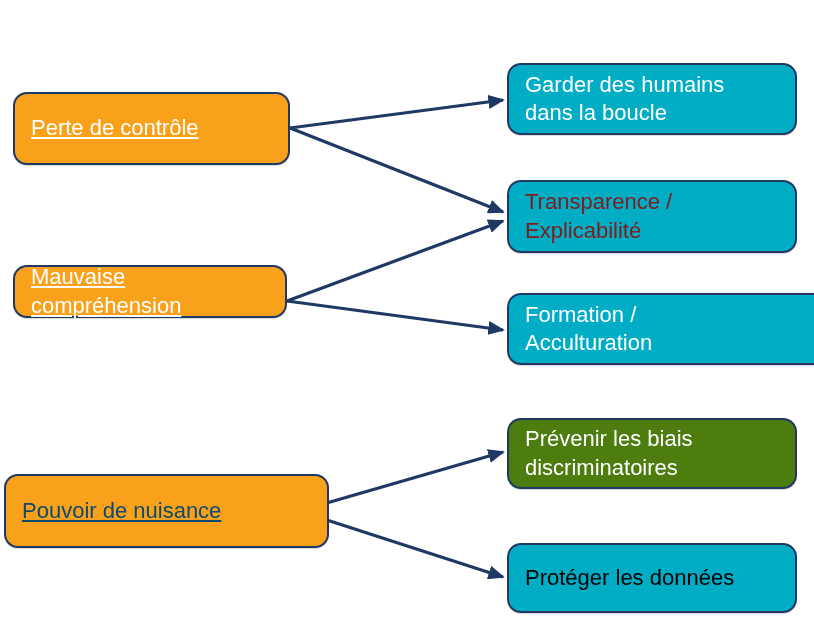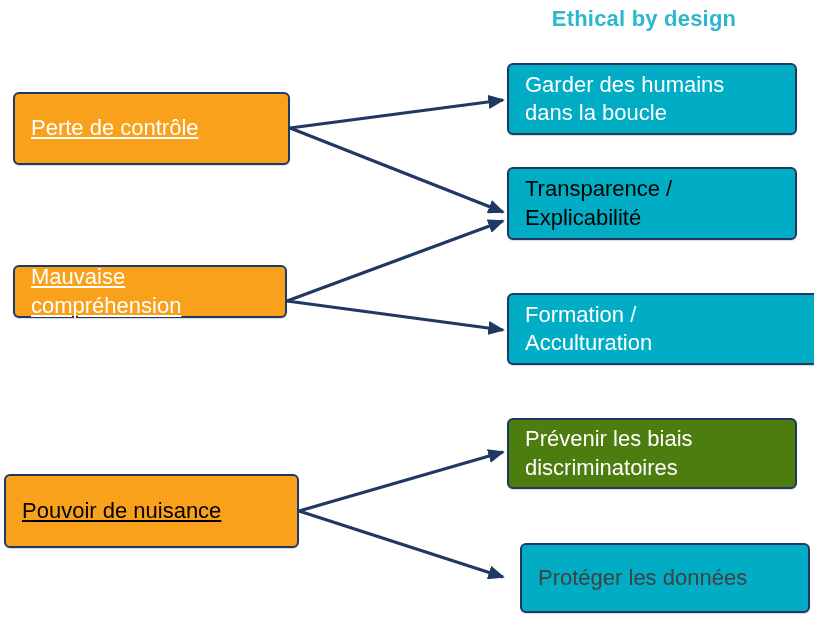--- a/index.html
+++ b/index.html
@@ -30,38 +30,37 @@
     position: absolute;
     left: 0;
     top: 0;
     width: 814px;
     height: 624px;
   }
   .node {
     position: absolute;
     box-sizing: border-box;
     border: 2px solid #1f3864;
-    border-radius: 6px;
+    border-radius: 14px;
     color: #ffffff;
     display: flex;
     align-items: center;
     padding: 4px 14px 4px 16px;
     font-size: 22px;
     line-height: 1.28;
     white-space: pre-line;
     box-shadow: 0 1px 1px rgba(0,0,0,0.15);
   }
   .node.risk    { background: #f9a11b; text-decoration: underline; }
   .node.measure { background: #00adc5; }
 </style>
 </head>
 <body>
 
 <div class="canvas">
-  <div class="diagram-title" style="color: rgb(43, 183, 205);">Ethical by design</div>
 
   <svg id="edge-layer" viewBox="0 0 814 624" xmlns="http://www.w3.org/2000/svg">
     <defs>
       <marker id="arrowhead" markerWidth="5.4" markerHeight="4.4" refX="4.6" refY="2.2" orient="auto">
         <path d="M0,0 L5.2,2.2 L0,4.4 Z" fill="#1f3864"></path>
       </marker>
     </defs>
     <g id="edges">
         <line x1="290" y1="128" x2="503" y2="100" stroke="#1f3864" stroke-width="3.2" marker-end="url(#arrowhead)"></line>
         <line x1="290" y1="128" x2="503" y2="212" stroke="#1f3864" stroke-width="3.2" marker-end="url(#arrowhead)"></line>
@@ -69,24 +68,24 @@
         <line x1="287" y1="301" x2="503" y2="330" stroke="#1f3864" stroke-width="3.2" marker-end="url(#arrowhead)"></line>
         <line x1="299" y1="511" x2="503" y2="452" stroke="#1f3864" stroke-width="3.2" marker-end="url(#arrowhead)"></line>
         <line x1="299" y1="511" x2="503" y2="577" stroke="#1f3864" stroke-width="3.2" marker-end="url(#arrowhead)"></line>
       </g>
   </svg>
 
   <div id="nodes">
       <div class="node risk" style="left: 13px; top: 92px; width: 277px; height: 73px; background: rgb(249, 161, 27); border-color: rgb(31, 56, 100); color: rgb(255, 255, 255);"><span>Perte de contrôle</span></div>
       <div class="node risk" style="left: 13px; top: 265px; width: 274px; height: 53px; background: rgb(249, 161, 27); border-color: rgb(31, 56, 100); color: rgb(255, 255, 255);"><span>Mauvaise
 compréhension</span></div>
-      <div class="node risk" style="left: 4px; top: 474px; width: 295px; height: 74px; background: rgb(249, 161, 27); border-color: rgb(31, 56, 100); color: #000000;"><span>Pouvoir de nuisance</span></div>
+      <div class="node risk" style="left: 4px; top: 474px; width: 325px; height: 74px; background: rgb(249, 161, 27); border-color: rgb(31, 56, 100); color: #0c4a6e;"><span>Pouvoir de nuisance</span></div>
       <div class="node measure" style="left: 507px; top: 63px; width: 290px; height: 72px; background: rgb(0, 173, 197); border-color: rgb(31, 56, 100); color: rgb(255, 255, 255);"><span>Garder des humains
 dans la boucle</span></div>
-      <div class="node measure" style="left: 507px; top: 167px; width: 290px; height: 73px; background: rgb(0, 173, 197); border-color: rgb(31, 56, 100); color: #000000;"><span>Transparence /
+      <div class="node measure" style="left: 507px; top: 180px; width: 290px; height: 73px; background: rgb(0, 173, 197); border-color: rgb(31, 56, 100); color: #7f1d1d;"><span>Transparence /
 Explicabilité</span></div>
       <div class="node measure" style="left: 507px; top: 293px; width: 332px; height: 72px; background: rgb(0, 173, 197); border-color: rgb(31, 56, 100); color: rgb(255, 255, 255);"><span>Formation /
 Acculturation</span></div>
       <div class="node measure" style="left: 507px; top: 418px; width: 290px; height: 71px; background: #4d7c0f; border-color: rgb(31, 56, 100); color: rgb(255, 255, 255);"><span>Prévenir les biais
 discriminatoires</span></div>
-      <div class="node measure" style="left: 520px; top: 543px; width: 290px; height: 70px; background: rgb(0, 173, 197); border-color: rgb(31, 56, 100); color: #404040;"><span>Protéger les données</span></div>
+      <div class="node measure" style="left: 507px; top: 543px; width: 290px; height: 70px; background: rgb(0, 173, 197); border-color: rgb(31, 56, 100); color: #000000;"><span>Protéger les données</span></div>
     </div>
 </div>
 
 </body></html>

